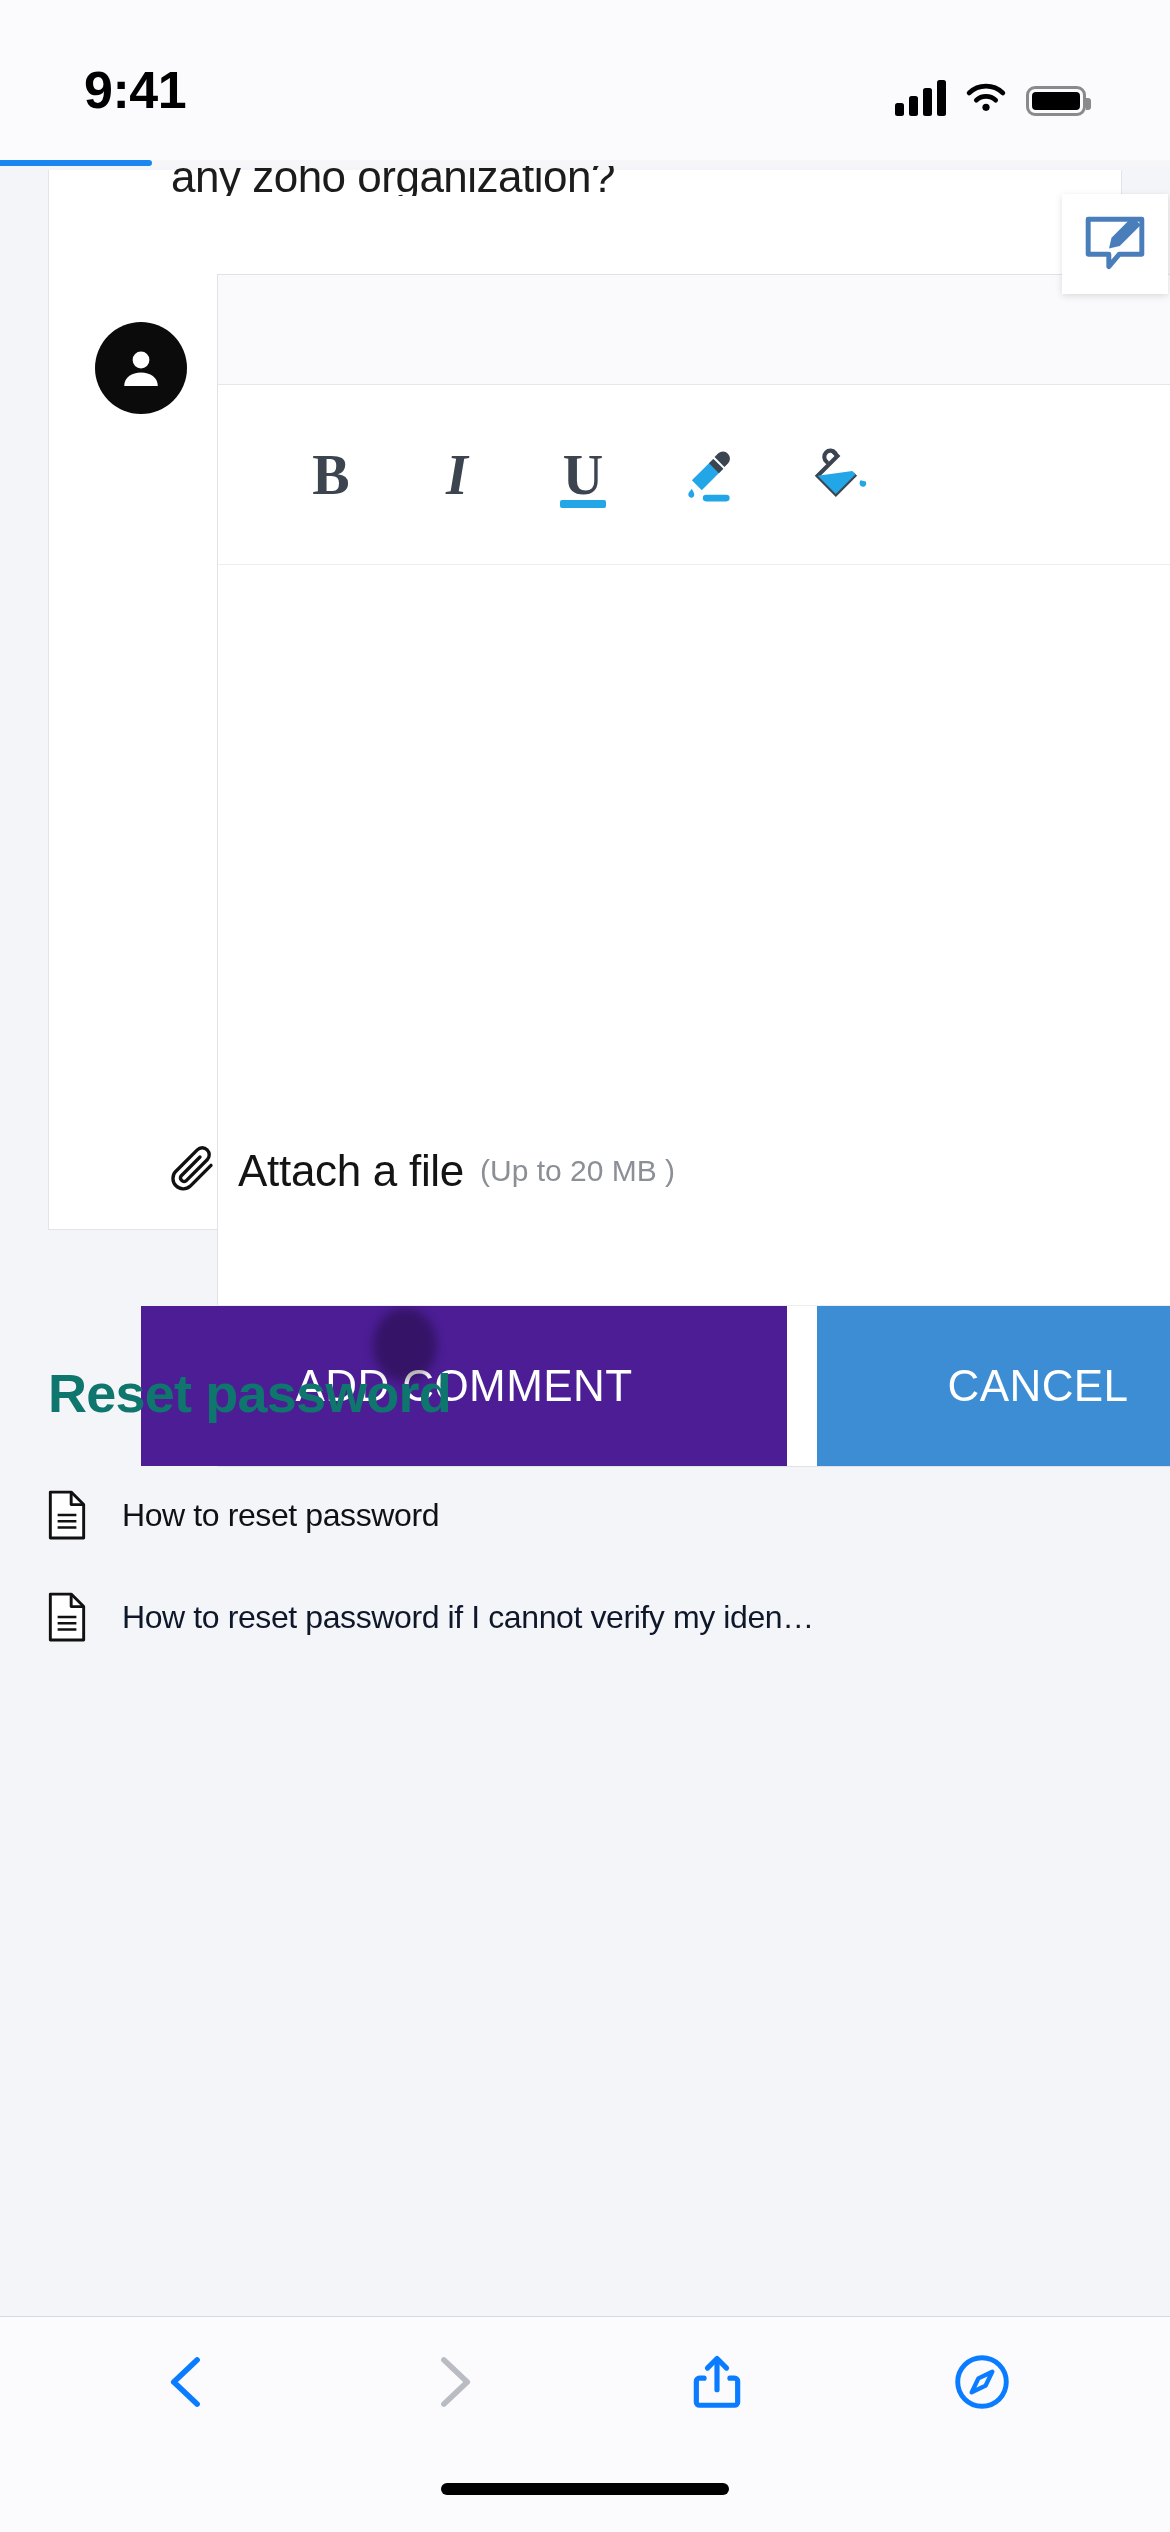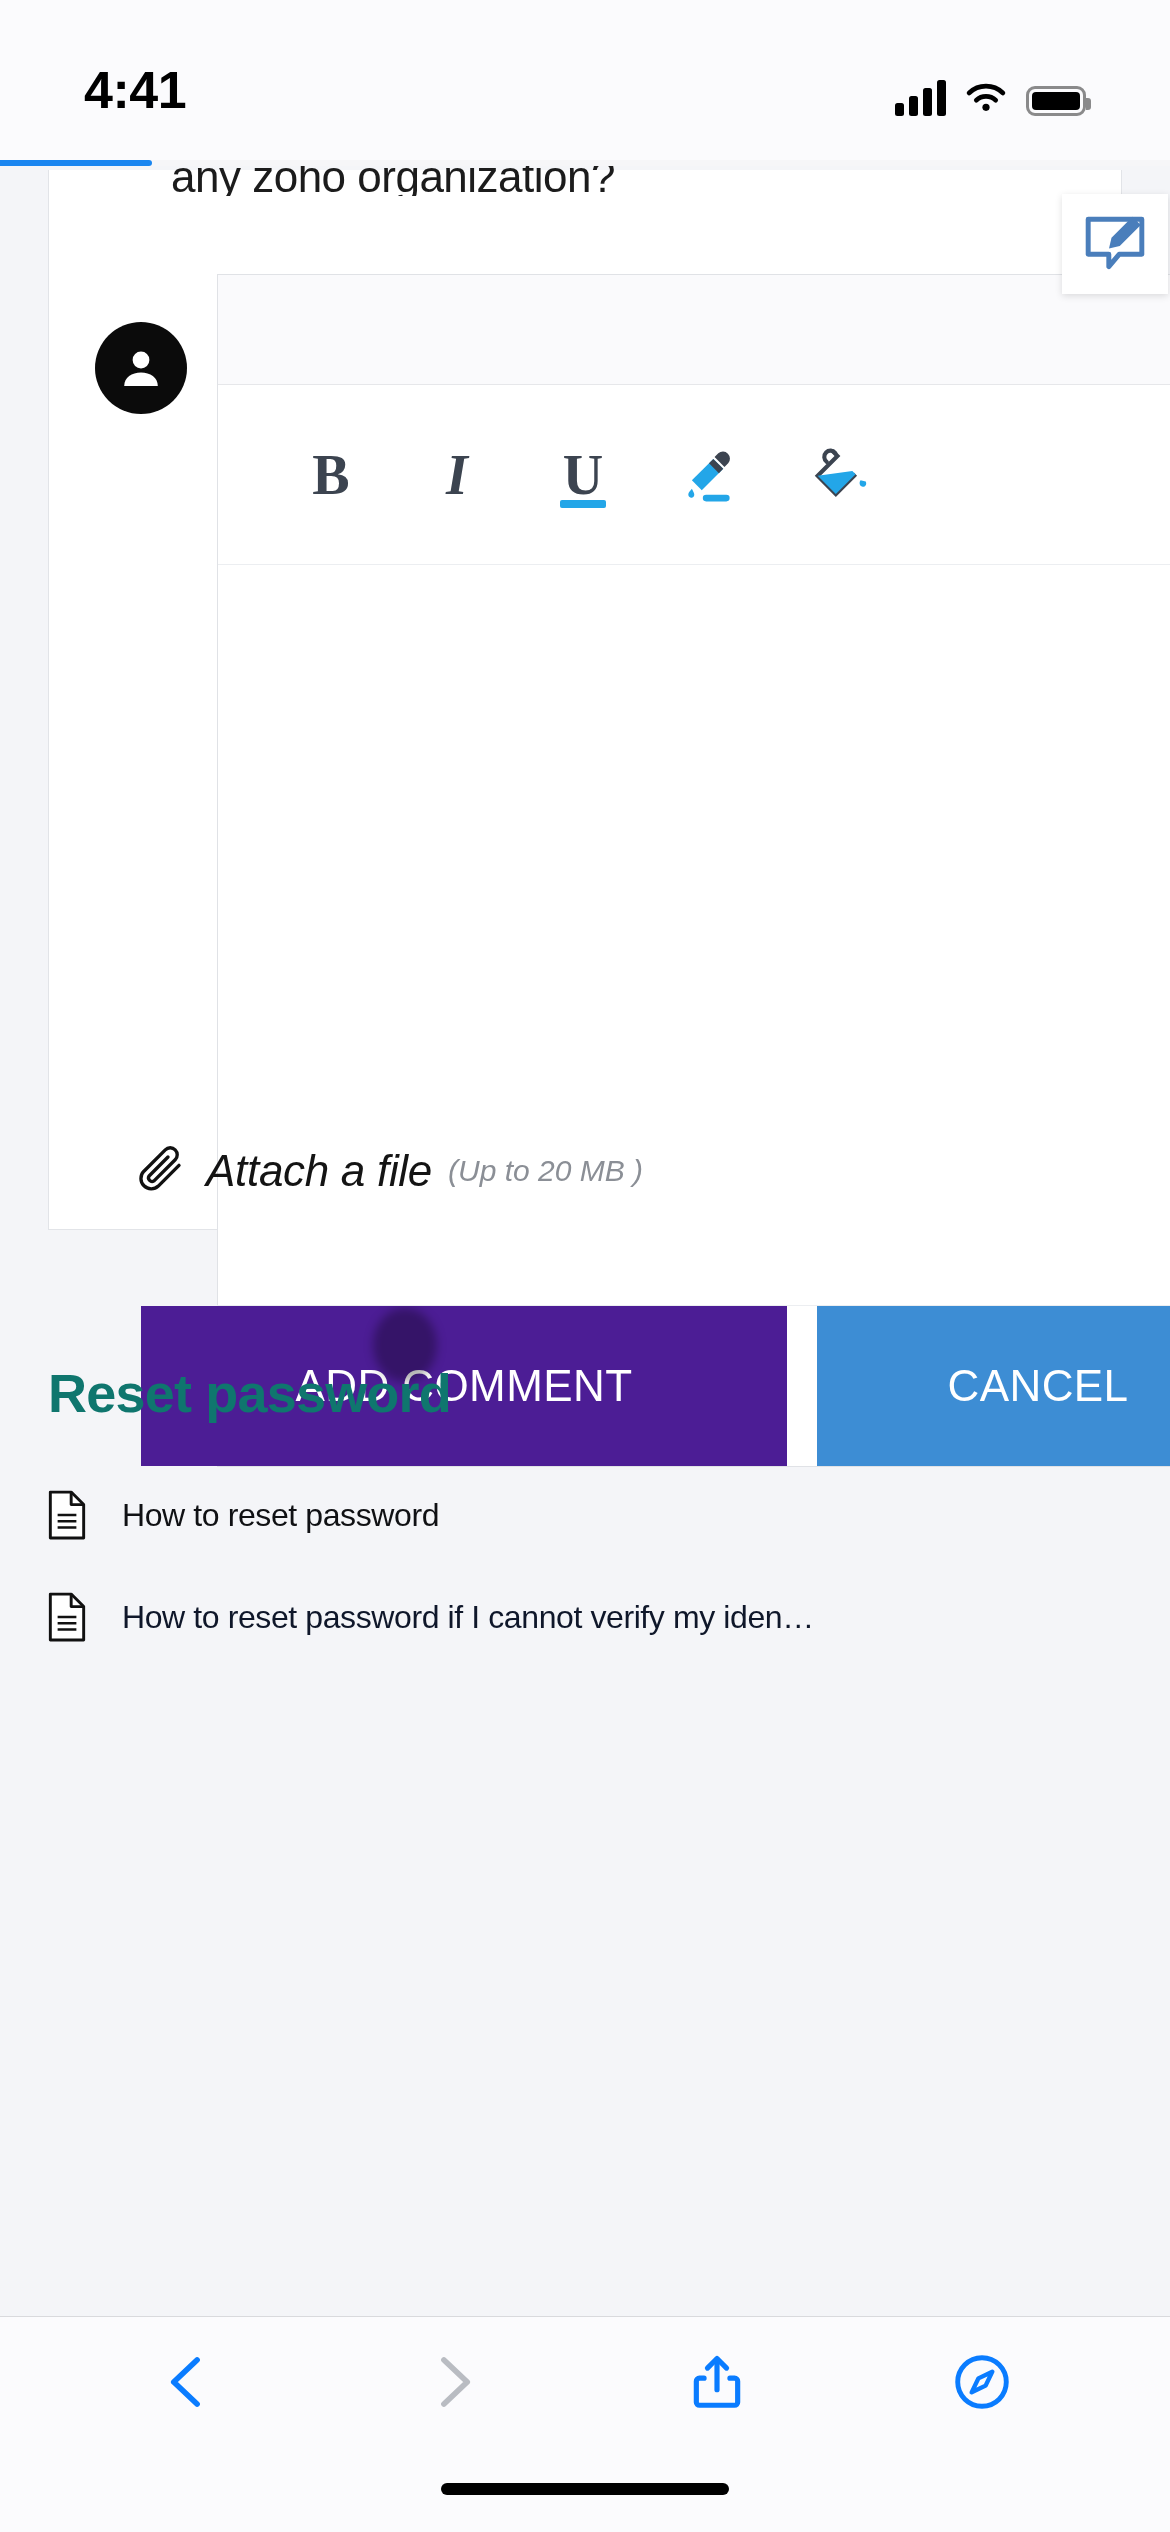--- a/index.html
+++ b/index.html
@@ -176,22 +176,21 @@
   .btn-primary { width: 646px; background: #4c1d95; margin-left: -76px; }
   .btn-secondary { width: 442px; background: #3d8dd4; }
   .ripple {
     position: absolute; left: 232px; top: 2px;
     width: 64px; height: 74px; border-radius: 50%;
     background: rgba(0,0,0,.30);
     filter: blur(5px);
   }
   .attach-row {
     display: flex; align-items: center;
-    padding: 44px 0 0 86px;
-    font-style: italic;
+    padding: 44px 0 0 118px;
   }
   .attach-row svg { width: 54px; height: 54px; margin-right: 18px; }
   .attach-label { font-size: 44px; color: #141414; letter-spacing: -0.3px; }
   .attach-note { font-size: 30px; color: #8b8f96; margin-left: 16px; }
 
   
   .section {
     position: absolute; left: 0; right: 0; top: 1150px;
     padding: 0 44px;
   }
@@ -232,21 +231,21 @@
   .home-bar {
     width: 288px; height: 12px; background: #000; border-radius: 6px;
   }
 </style>
 </head>
 <body>
 
 <div class="screen">
 
   <div class="statusbar">
-    <div class="status-time">4:41</div>
+    <div class="status-time">9:41</div>
     <div class="status-right">
       <div class="sig-bars">
           <i></i>
           <i></i>
           <i></i>
           <i></i>
         </div>
       <svg class="wifi-ic" viewBox="0 0 24 20">
         <path d="M12 17.2a2 2 0 1 0 0-4 2 2 0 0 0 0 4z" fill="#000"></path>
         <path d="M6.6 11.2a8 8 0 0 1 10.8 0" stroke="#000" stroke-width="2.6" fill="none" stroke-linecap="round"></path>

